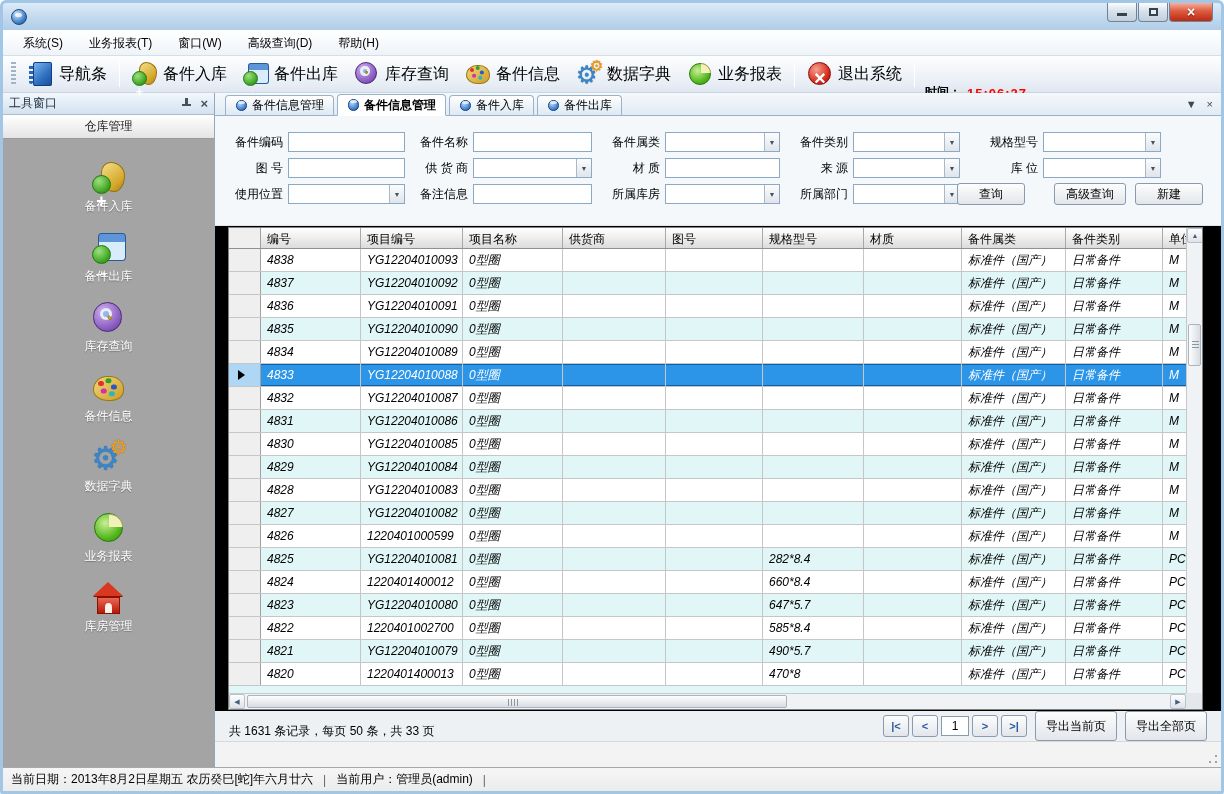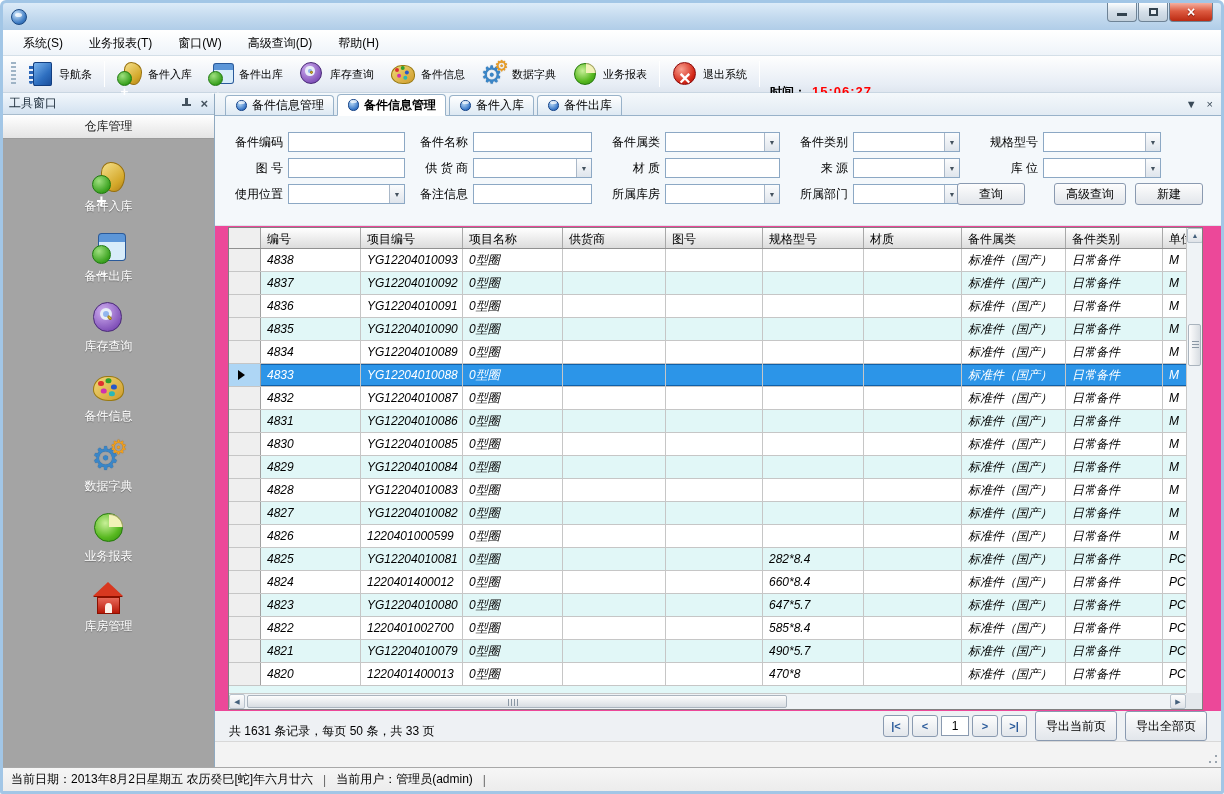--- a/index.html
+++ b/index.html
@@ -22,23 +22,23 @@
 
   
   .menubar { height:26px; background:linear-gradient(180deg,#ffffff,#eef3f9); border-top:1px solid #ffffff; border-bottom:1px solid #d4dfe8; display:flex; align-items:center; padding:0 10px; }
   .menu-item { padding:3px 10px; margin-right:6px; cursor:default; }
 
   
   .toolbar { height:37px; background:linear-gradient(180deg,#fefefe,#e7edf5 80%,#dfe6ef); border-bottom:1px solid #c9d6e2; display:flex; align-items:center; padding:0 4px; }
   .grip { width:5px; height:24px; margin:0 4px; background:repeating-linear-gradient(180deg,#9fb4c6 0 2px,transparent 2px 4px); }
   .toolbar-items { display:flex; align-items:center; height:100%; }
   .titem { display:flex; align-items:center; gap:5px; padding:2px 8px; height:30px; border-radius:3px; cursor:default; }
-  .titem .lbl { font-size:11px; }
+  .titem .lbl { font-size:16px; }
   .tsep { width:1px; height:26px; background:#c2cfdc; border-right:1px solid #ffffff; margin:0 4px; }
-  .time-wrap { display:flex; align-items:flex-start; gap:6px; padding:0 6px;margin-top:36px; }
+  .time-wrap { display:flex; align-items:flex-end; gap:6px; padding:0 6px;margin-top:36px; }
   .time-label { font-weight:bold; }
   .time-value { color:#ff0000; font-weight:bold; font-size:13px; letter-spacing:1px; }
 
   
   .ticon { position:relative; display:inline-block; width:1em; height:1em; font-size:26px; flex:none; }
   .ticon i { position:absolute; display:block; font-style:normal; }
   .ticon-lg { font-size:34px; }
   .ticon-sm { font-size:13px; }
   
   .t-book .p1 { left:18%; top:4%; width:76%; height:92%; background:linear-gradient(135deg,#7ab4ee,#2e6fc0 60%,#1b4f9c); border:1px solid #123e80; border-radius:12% 8% 8% 12%; }
@@ -103,21 +103,21 @@
 
   
   .searchpanel { height:110px; background:#f4f8fb; border-bottom:1px solid #dde4ea; position:relative; flex:none; }
   .flabel { position:absolute; height:20px; line-height:20px; text-align:right; white-space:nowrap; }
   .fbox { position:absolute; height:20px; background:#fff; border:1px solid #8CA8C4; }
   .fsel { position:absolute; height:20px; background:#fff; border:1px solid #8CA8C4; }
   .fsel .dd { position:absolute; right:0; top:0; width:15px; height:100%; background:linear-gradient(180deg,#fbfcfd,#dfe5ec); border-left:1px solid #aab8c8; display:flex; align-items:center; justify-content:center; font-size:7px; color:#44525e; }
   .fbtn { position:absolute; height:22px; border:1px solid #8a9ab0; border-radius:3px; background:linear-gradient(180deg,#fdfdfd,#e2e6eb); display:flex; align-items:center; justify-content:center; cursor:default; }
 
   
-  .tablearea { flex:1; position:relative; background:#ec4899; min-height:0; }
+  .tablearea { flex:1; position:relative; background:#000000; min-height:0; }
   .grid { position:absolute; left:13px; top:1px; width:975px; height:483px; background:#fff; border:1px solid #808080; overflow:hidden; }
   .ghead, .grow { display:grid; grid-template-columns:32px 100px 102px 100px 103px 97px 101px 98px 104px 97px minmax(0,1fr); }
   .ghead { height:21px; background:linear-gradient(180deg,#ffffff,#dcdcdc); border-bottom:1px solid #909090; }
   .hc { padding:3px 0 0 6px; border-right:1px solid #a8a8a8; overflow:hidden; white-space:nowrap; }
   .gbody { height:446px; overflow:hidden;font-style:italic; }
   .grow { height:23px; border-bottom:1px solid #c6c6c6; background:#fff; }
   .grow.alt { background:#e1f7f7; }
   .grow.sel { background:#2c95e8; color:#fff; box-shadow:inset 0 1px 0 #1060a8, inset 0 -1px 0 #1060a8; }
   .c { padding:0 0 0 6px; line-height:22px; border-right:1px solid #c6c6c6; overflow:hidden; white-space:nowrap; }
   .c.rowhdr, .hc.rowhdr { background:#efefef; border-right:1px solid #a0a0a0; padding:0; position:relative; }

